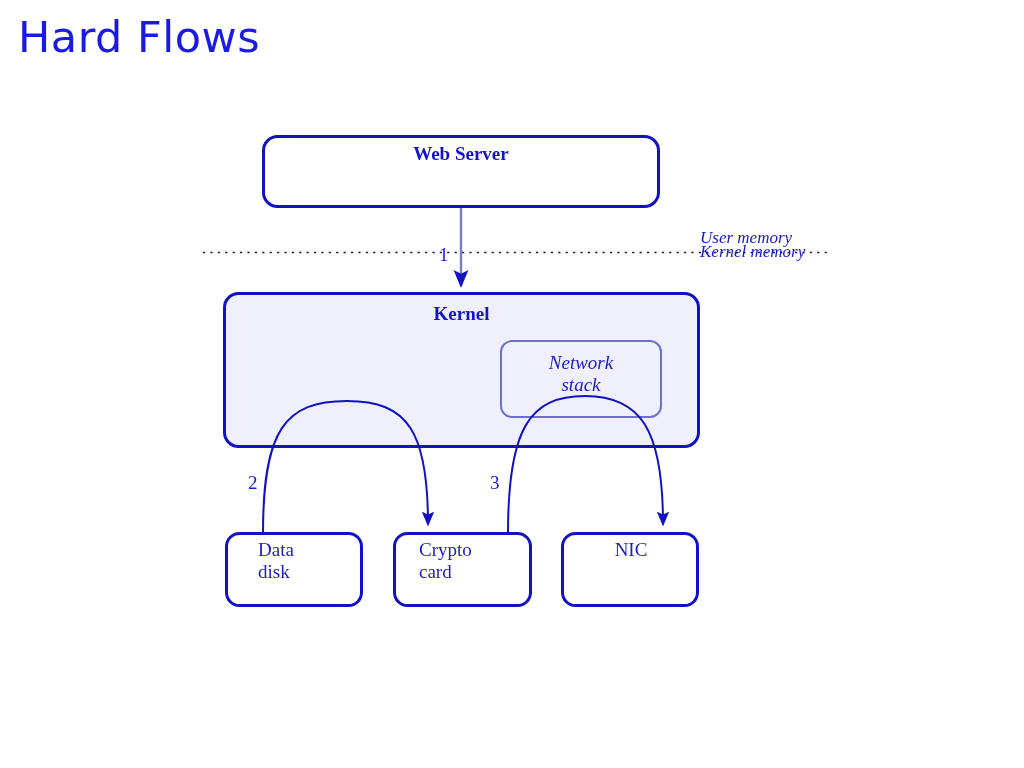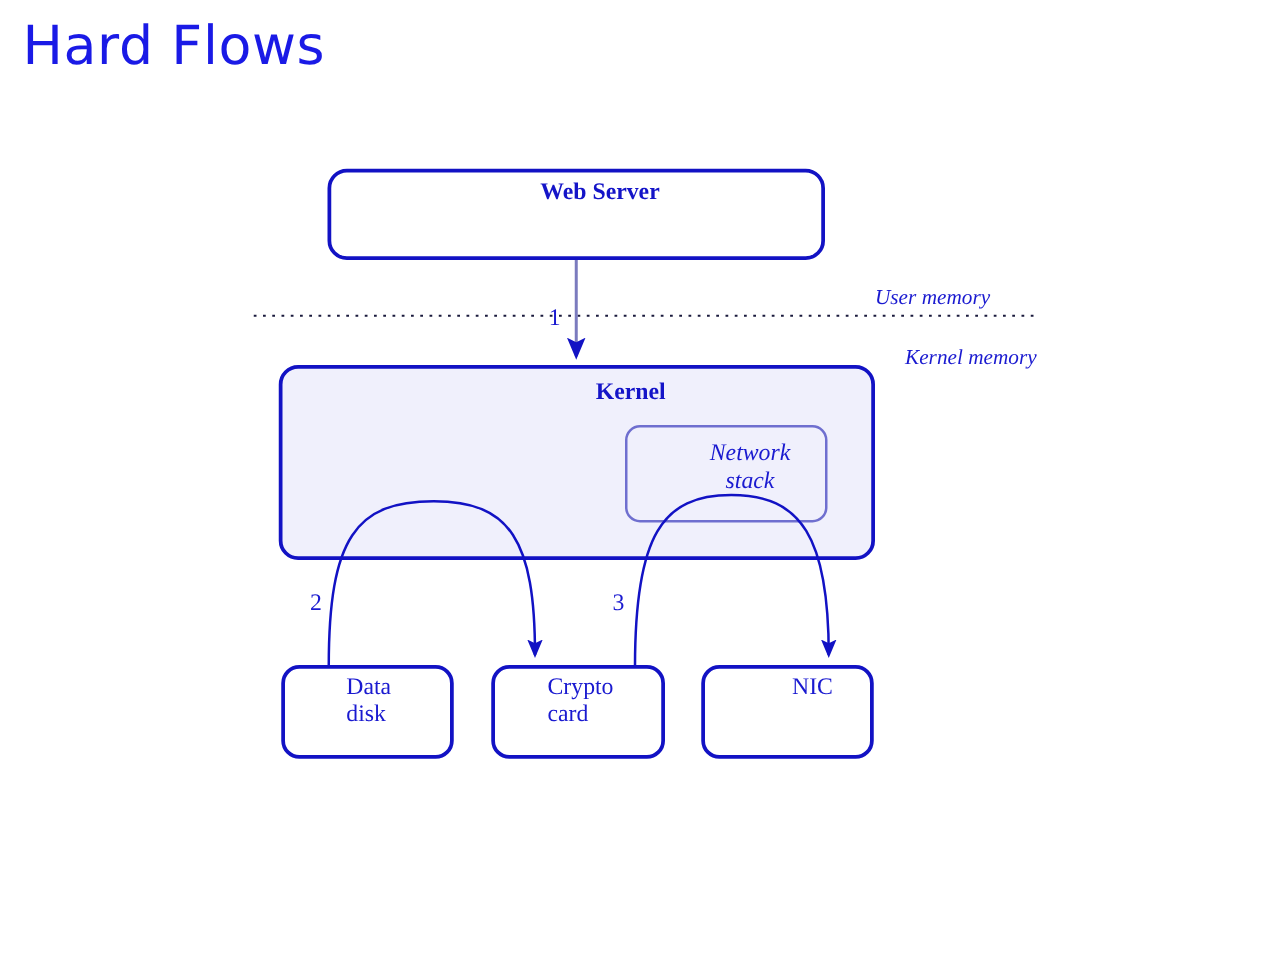--- a/index.html
+++ b/index.html
@@ -44,41 +44,39 @@
     height: 768px;
   }
 
   
   .node-label {
     position: absolute;
     color: #1a1ad0;
     font-family: "Liberation Serif", "DejaVu Serif", serif;
     white-space: pre;
     line-height: 1.16;
-    padding-left: 19px;
   }
   .node-label.bold {
     font-weight: bold;
     color: #1414c8;
   }
 
   #label-web-server {
     left: 262px;
     top: 143px;
     width: 398px;
     text-align: center;
     font-size: 19px;
   }
   #label-kernel {
     left: 223px;
     top: 303px;
     width: 477px;
     text-align: center;
     font-size: 19px;
-    margin-left: 24px;
   }
   #label-network-stack {
     left: 500px;
     top: 352px;
     width: 162px;
     text-align: center;
     font-size: 19px;
     font-style: italic;
   }
   #label-hard-disk {
@@ -106,21 +104,21 @@
   .memory-label {
     position: absolute;
     color: #1a1ad0;
     font-family: "Liberation Serif", "DejaVu Serif", serif;
     font-style: italic;
     font-weight: normal;
     font-size: 17px;
     white-space: nowrap;
   }
   #label-user-memory  { left: 700px; top: 228px; }
-  #label-kernel-memory{ left: 700px; top: 276px; margin-left: 24px; }
+  #label-kernel-memory{ left: 700px; top: 242px; }
 
   .flow-number {
     position: absolute;
     color: #1a1ad0;
     font-family: "Liberation Serif", "DejaVu Serif", serif;
     font-size: 19px;
     white-space: nowrap;
   }
   #flow-number-1 { left: 439px; top: 244px; }
   #flow-number-2 { left: 248px; top: 472px; }

